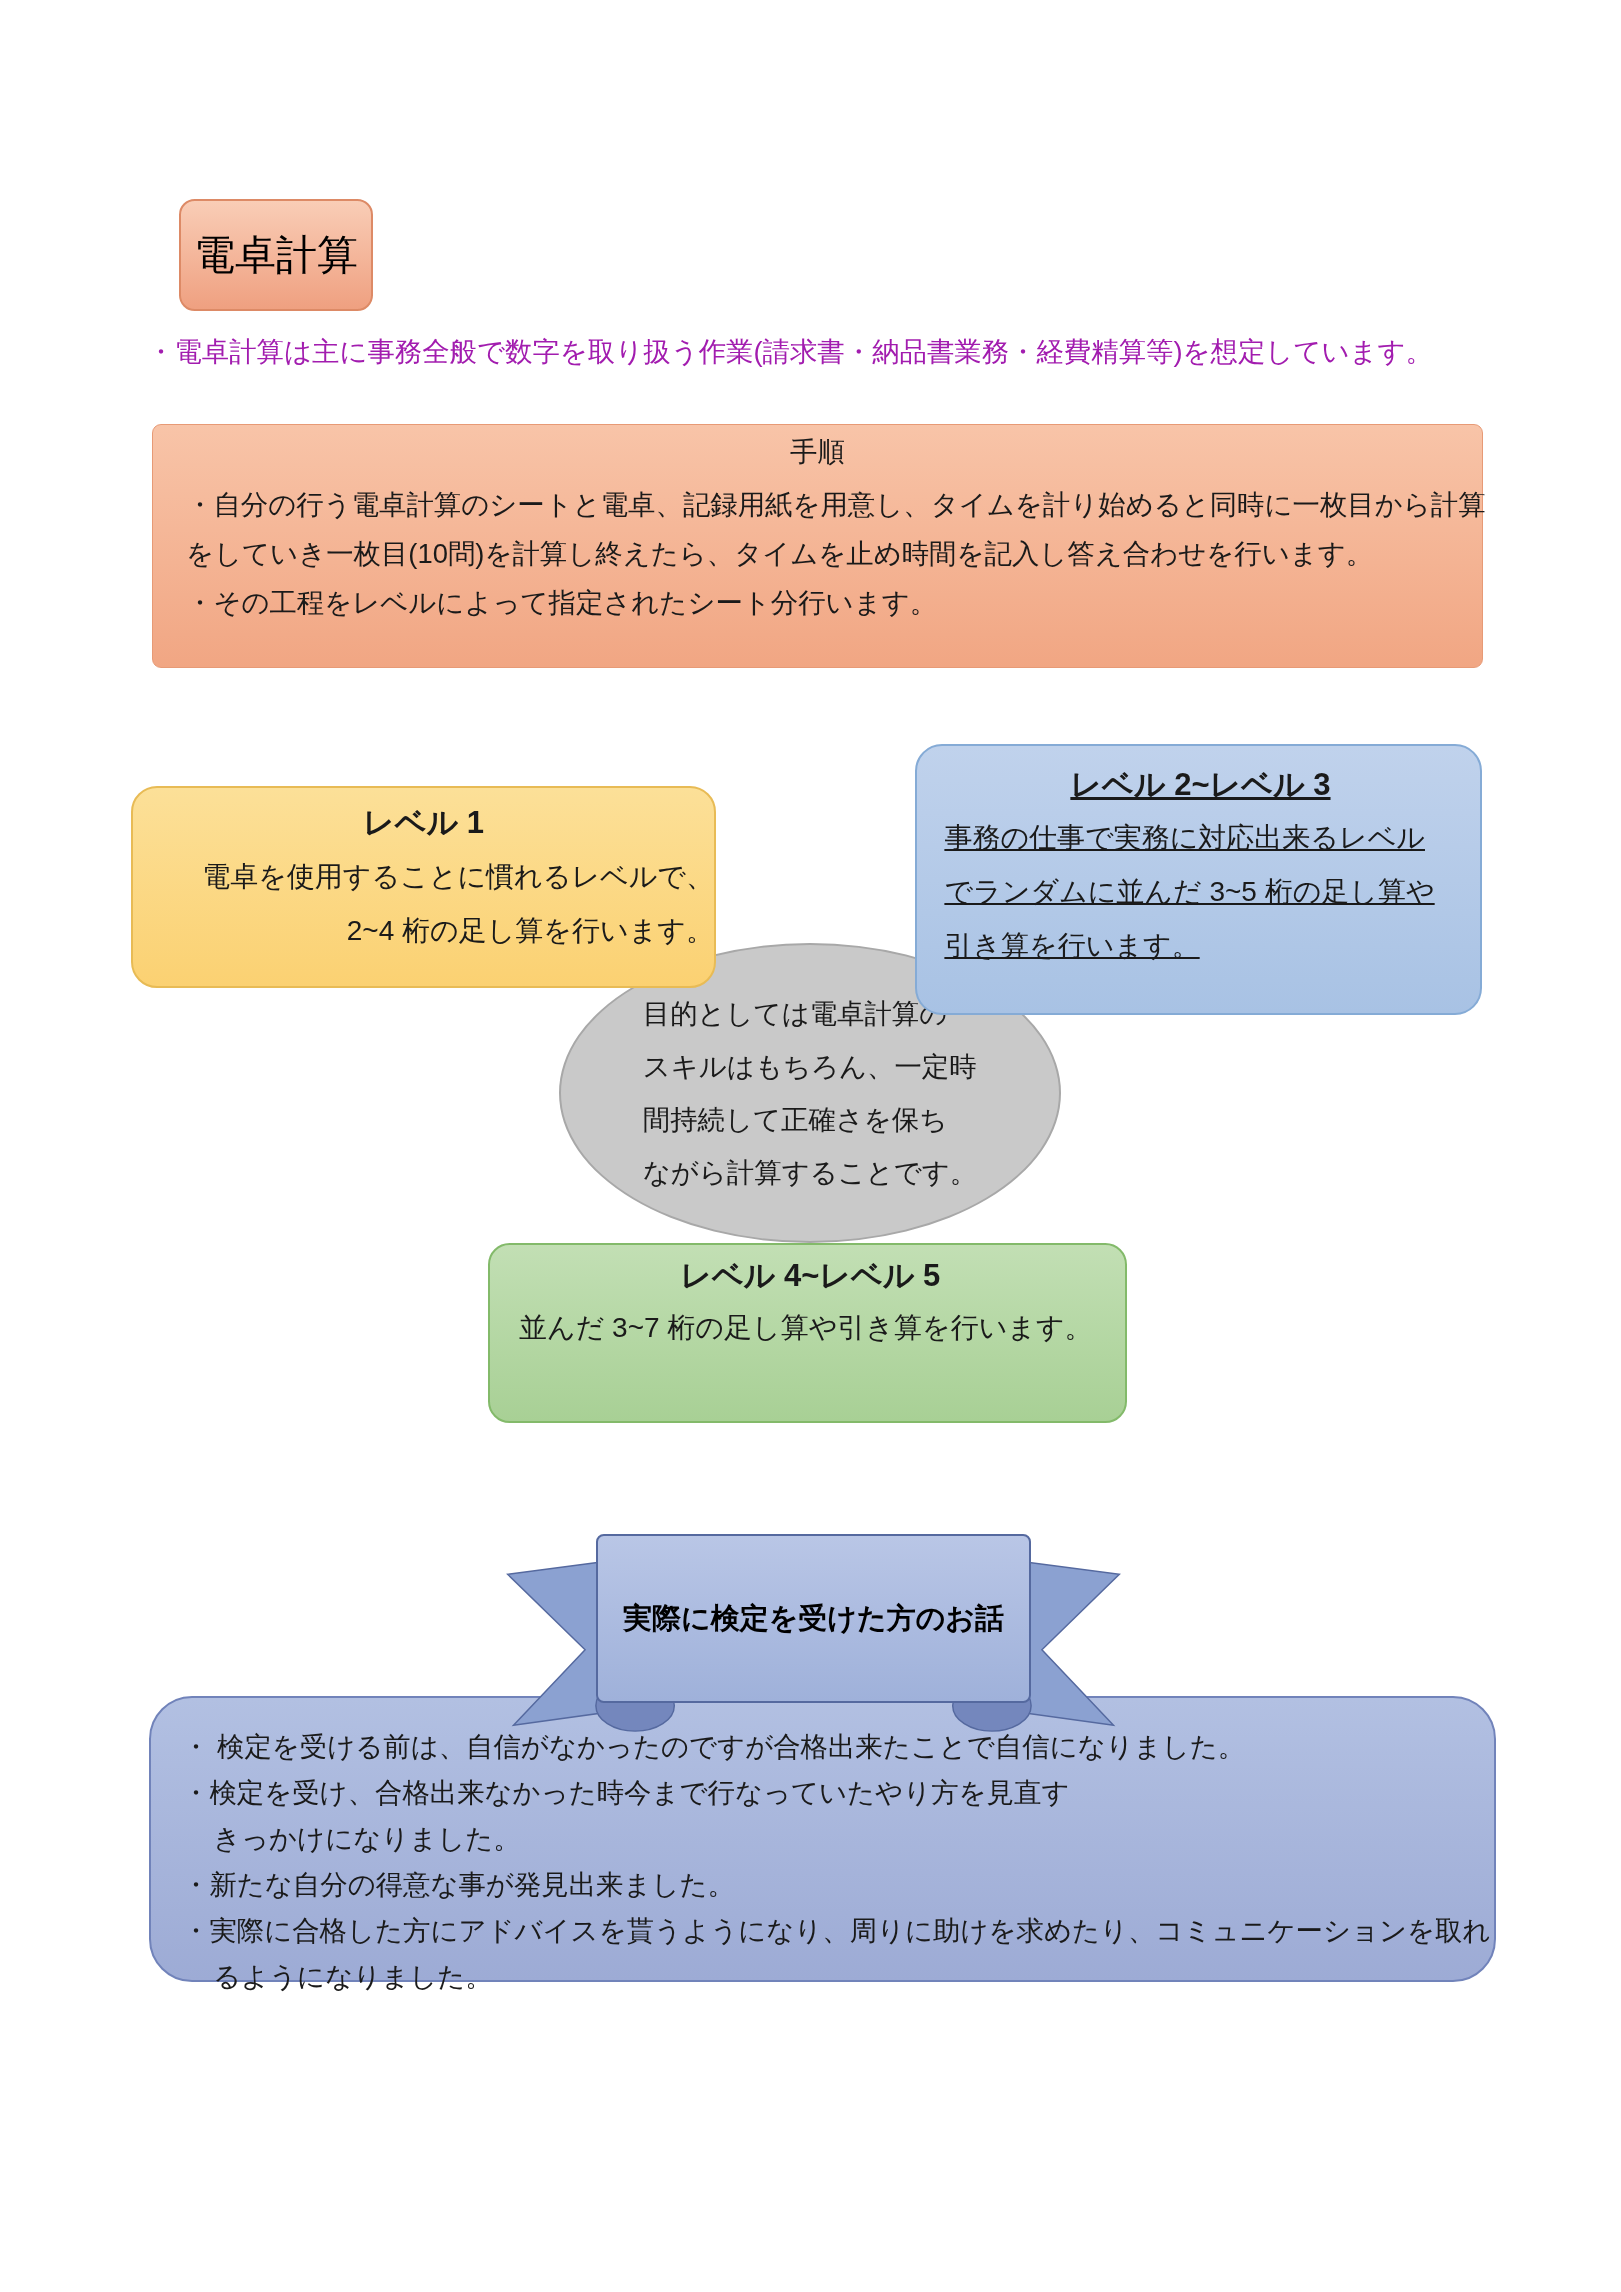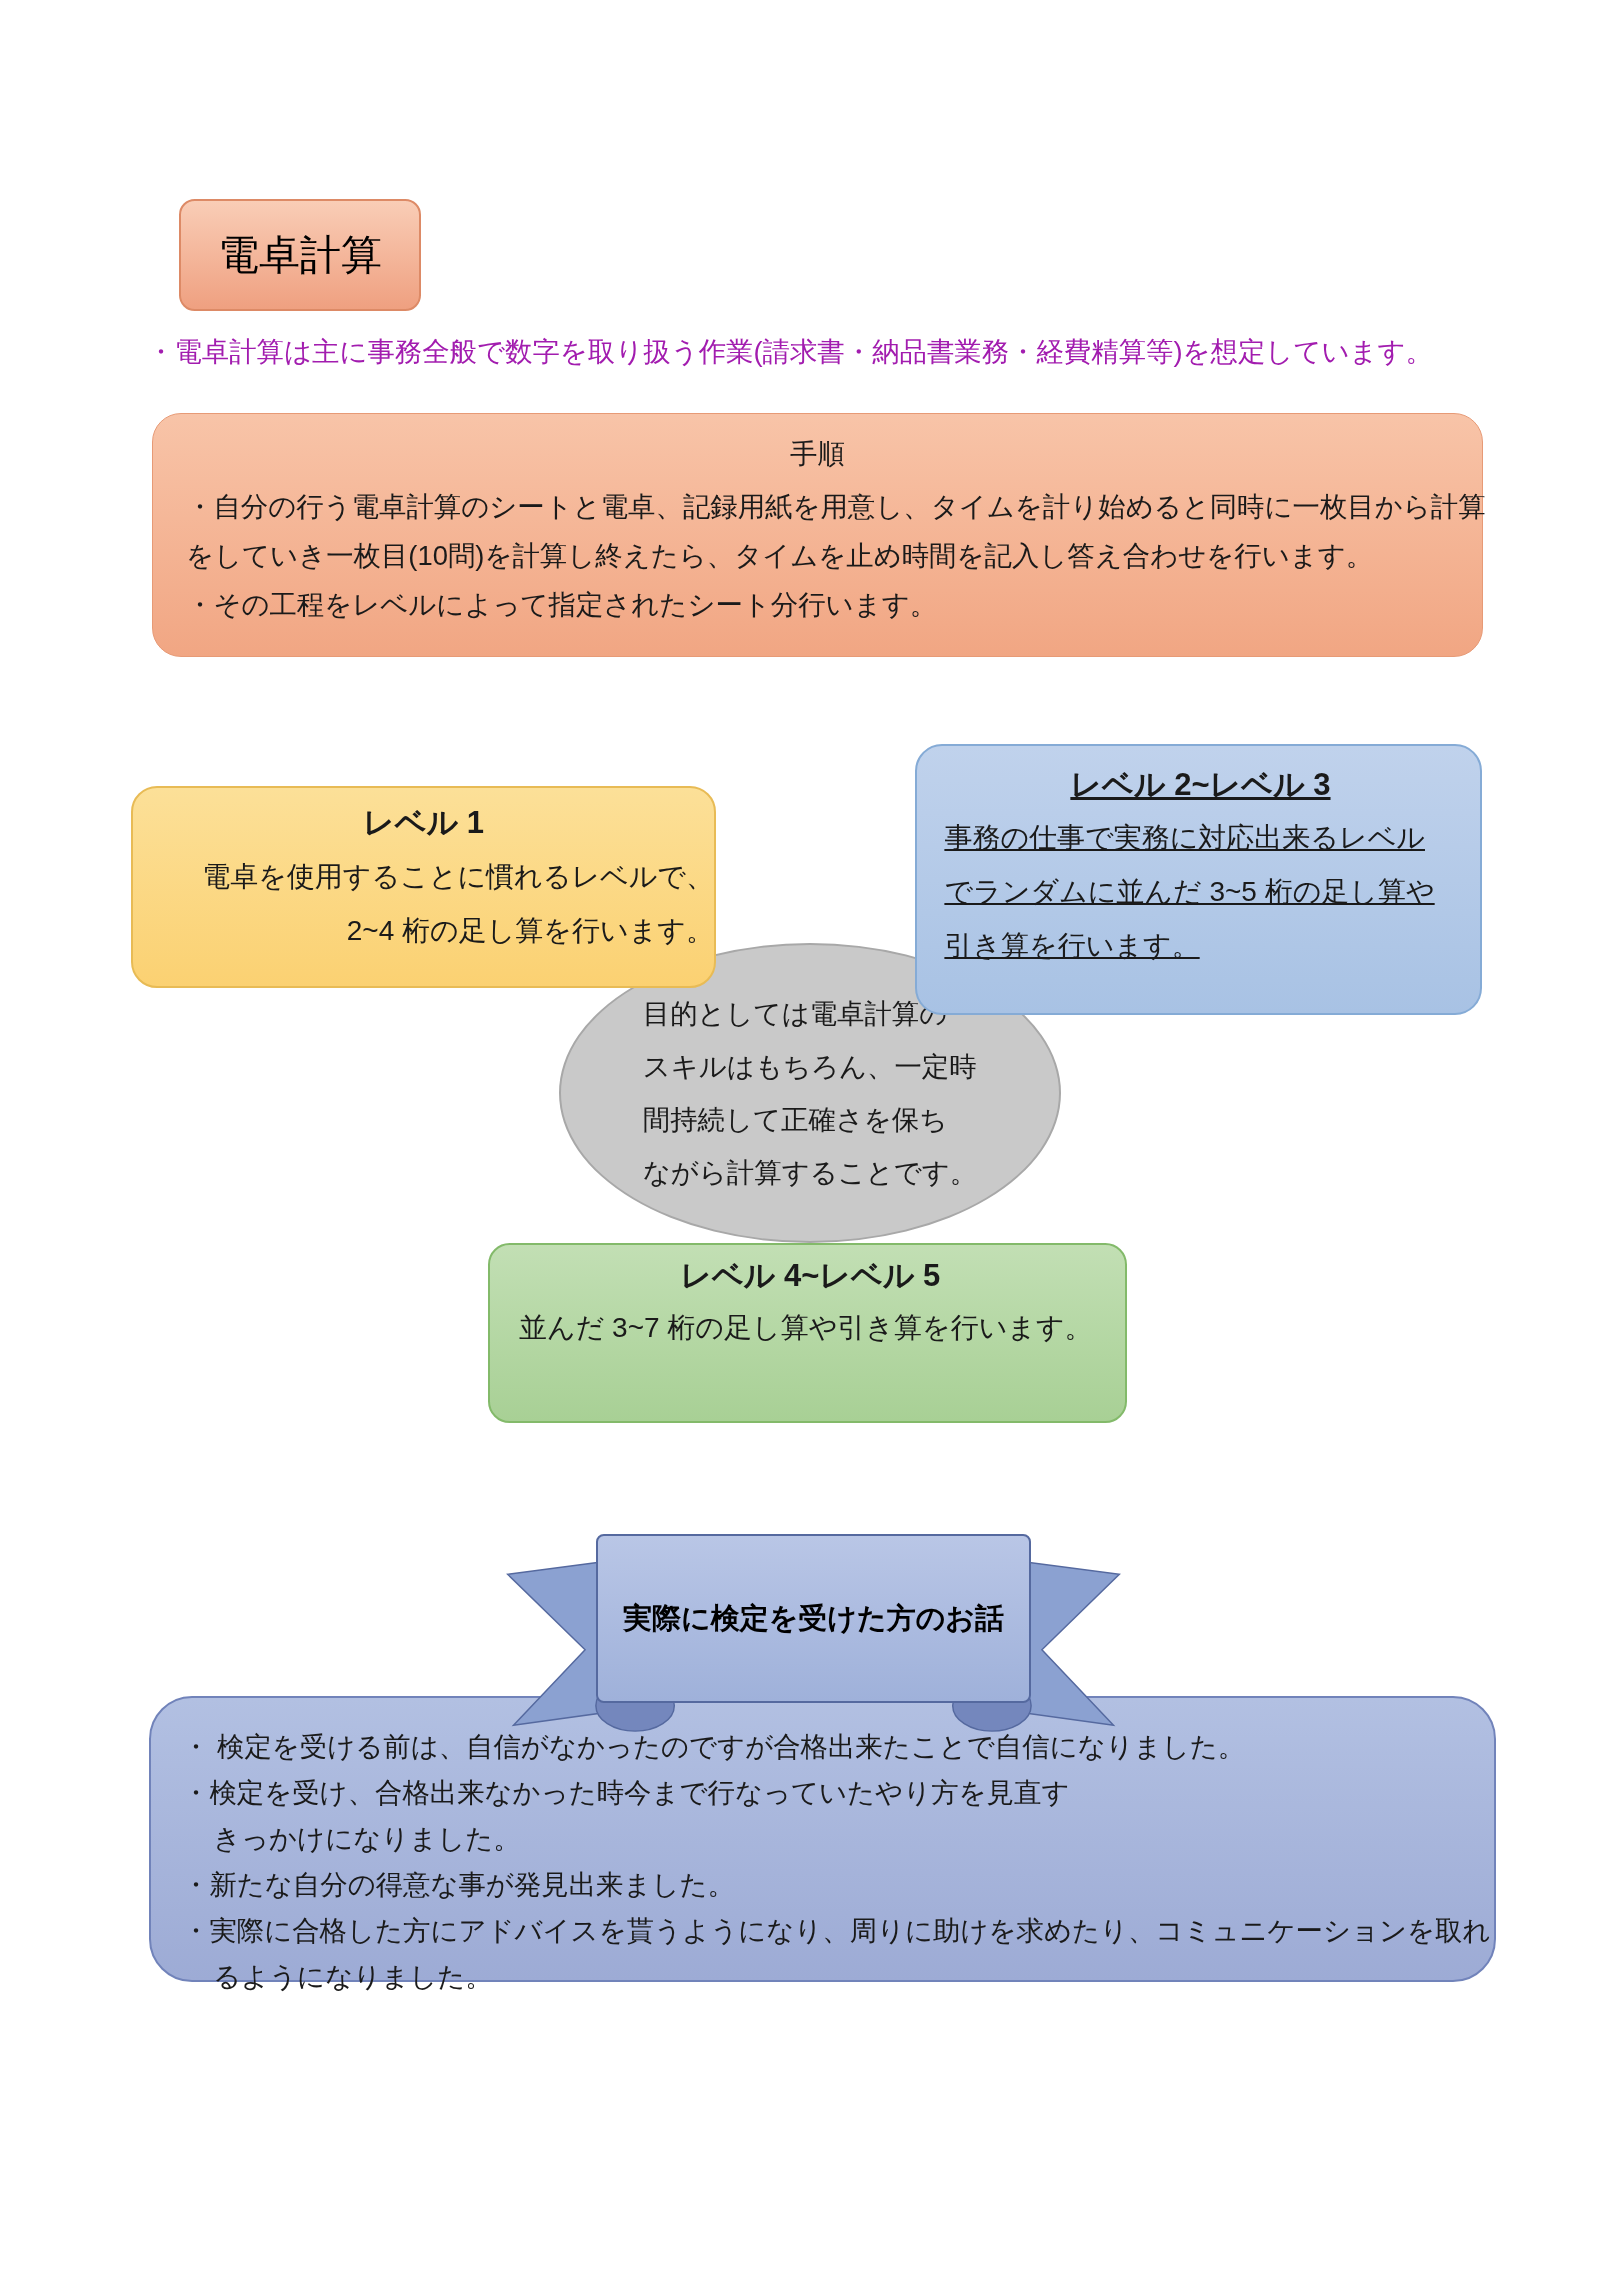--- a/index.html
+++ b/index.html
@@ -9,43 +9,43 @@
     background:#ffffff;
     font-family:"Liberation Sans","DejaVu Sans",sans-serif;
     color:#1a1a1a;
     overflow:hidden;
   }
   .abs{position:absolute;box-sizing:border-box;}
   .nowrap{white-space:nowrap;}
 
   
   .title-box{
-    left:179px;top:199px;width:242px;height:112px;
+    left:179px;top:199px;width:194px;height:112px;
     border-radius:15.7px;
     background:linear-gradient(to bottom,var(--title-fill-top),var(--title-fill-bottom));
     border:2px solid var(--title-border);
     display:flex;align-items:center;justify-content:center;
     font-size:41px;color:#000;
     z-index:2;
   }
 
   
   .intro{
     left:147px;top:334px;font-size:27.4px;color:#a21caf;
     z-index:2;
   }
 
   
   .procedure-box{
-    left:152px;top:413px;width:1331px;height:244px;
-    border-radius:29px;
+    left:152px;top:424px;width:1331px;height:244px;
+    border-radius:9px;
     background:linear-gradient(to bottom,var(--procedure-fill-top),var(--procedure-fill-bottom));
     border:1.5px solid var(--procedure-border);
     z-index:2;
-    padding:22px 33px 0 33px;
+    padding:9px 33px 0 33px;
   }
   .procedure-title{text-align:center;font-size:27.4px;}
   .procedure-lines{margin-top:9.8px;font-size:27.4px;line-height:49px;}
 
   
   .level-box{z-index:2;}
   .level-title{font-weight:bold;font-size:31px;text-align:center;}
   .level-lines{font-size:28px;line-height:54px;}
 
   .level1-box{

